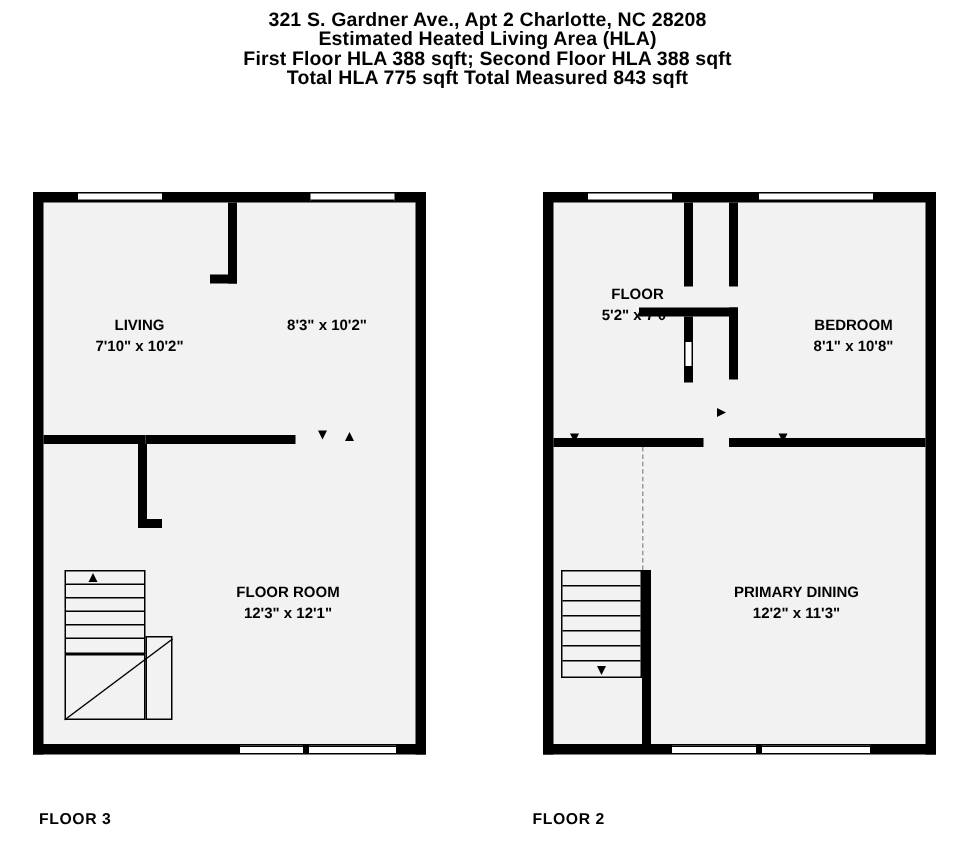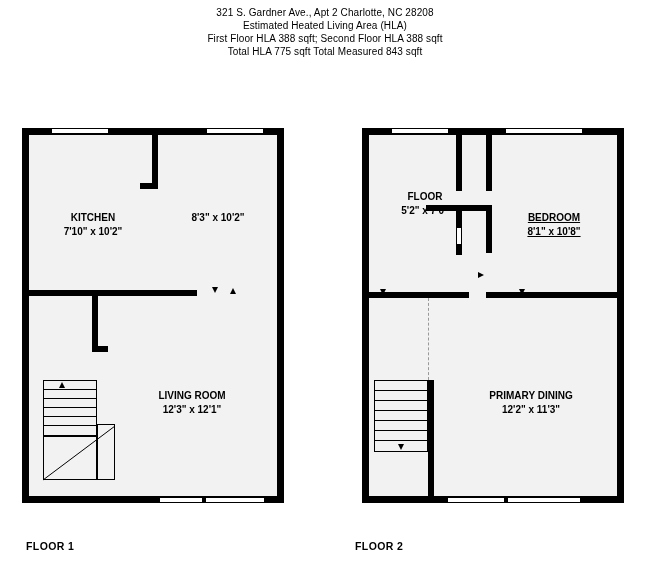--- a/index.html
+++ b/index.html
@@ -18,22 +18,22 @@
 
   
   .header {
     position: absolute;
     top: 6px;
     left: 0;
     width: 650px;
     text-align: center;
   }
   .header .line {
-    font-size: 10px;
-    font-weight: normal;
+    font-size: 13px;
+    font-weight: bold;
     line-height: 13px;
     letter-spacing: 0.1px;
     color: #000;
   }
 
   
   .plan {
     position: absolute;
     top: 0;
     left: 0;
@@ -165,32 +165,32 @@
   <div class="tread" style="left:44px; top:425px; width:52px;"></div>
   <div class="arrow-up" style="left:59px; top:382px;"></div>
 
   <div class="stair-box" style="left:43px; top:436px; width:54px; height:44px;"></div>
   <div class="stair-box" style="left:97px; top:424px; width:18px; height:56px;"></div>
   <svg style="position:absolute; left:43px; top:424px; width:74px; height:58px;">
     <line x1="0" y1="56" x2="72" y2="2" stroke="#000" stroke-width="1"></line>
   </svg>
 
   <div class="label" style="left:38px; top:211px; width:110px;">
-    <span class="name">KITCHEN</span>
+    <span class="name">LIVING</span>
     <span class="dim">7'10" x 10'2"</span>
   </div>
   <div class="label" style="left:162px; top:211px; width:112px;">
     <span class="dim">8'3" x 10'2"</span>
   </div>
   <div class="label" style="left:130px; top:389px; width:124px;">
-    <span class="name">LIVING ROOM</span>
+    <span class="name">FLOOR ROOM</span>
     <span class="dim">12'3" x 12'1"</span>
   </div>
 
-  <div class="floor-label" style="left:26px; top:540px;">FLOOR 1</div>
+  <div class="floor-label" style="left:26px; top:540px;">FLOOR 3</div>
 
   <div class="room-fill" style="left:366px; top:130px; width:255px; height:372px;"></div>
 
   <div class="wall" style="left:362px; top:128px; width:262px; height:7px;"></div>
   <div class="wall" style="left:362px; top:496px; width:262px; height:7px;"></div>
   <div class="wall" style="left:362px; top:128px; width:7px; height:375px;"></div>
   <div class="wall" style="left:617px; top:128px; width:7px; height:375px;"></div>
 
   <div class="white" style="left:392px; top:129px; width:56px; height:5px;"></div>
   <div class="wall-thin" style="left:392px; top:133px; width:56px; height:1px;"></div>
@@ -225,21 +225,21 @@
   <div class="tread" style="left:375px; top:440px; width:52px;"></div>
   <div class="arrow-dn" style="left:398px; top:444px;"></div>
 
   <div class="wall" style="left:428px; top:380px; width:6px; height:116px;"></div>
   <div class="dashed-v" style="left:428px; top:298px; height:82px;"></div>
 
   <div class="label" style="left:375px; top:190px; width:100px;">
     <span class="name">FLOOR</span>
     <span class="dim">5'2" x 7'0"</span>
   </div>
-  <div class="label" style="left:499px; top:211px; width:110px;text-decoration:underline;">
+  <div class="label" style="left:514px; top:211px; width:110px;">
     <span class="name">BEDROOM</span>
     <span class="dim">8'1" x 10'8"</span>
   </div>
   <div class="label" style="left:457px; top:389px; width:148px;">
     <span class="name">PRIMARY DINING</span>
     <span class="dim">12'2" x 11'3"</span>
   </div>
 
   <div class="floor-label" style="left:355px; top:540px;">FLOOR 2</div>
 

